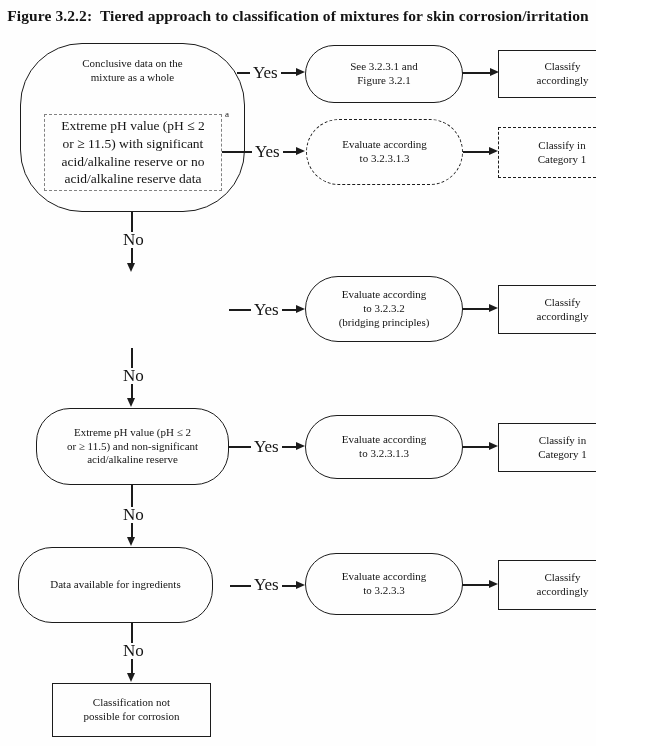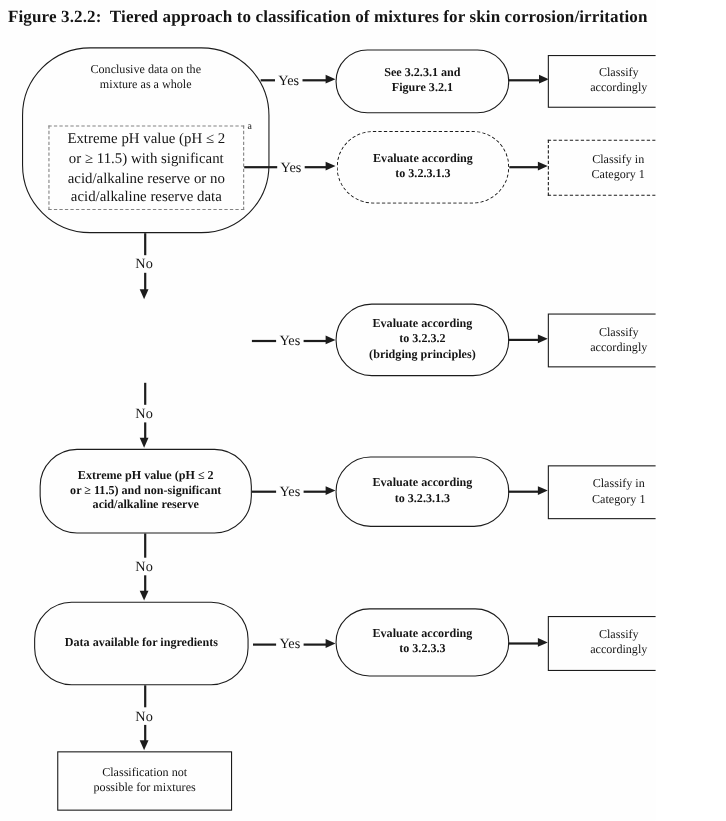--- a/index.html
+++ b/index.html
@@ -10,39 +10,39 @@
   }
   .title {
     position:absolute; top:7px; left:0; right:0; text-align:center;
     font-weight:bold; font-size:15.5px; white-space:pre; letter-spacing:0.1px;
   }
   .node {
     position:absolute; display:flex; align-items:center; justify-content:center;
     text-align:center; font-size:11px; line-height:1.26; background:#fefefe;
   }
   .node span { white-space:pre-line; display:block; }
-  .stadium { border:1.5px solid #1c1c1c; border-radius:34px;font-weight:bold; }
+  .stadium { border:1.5px solid #1c1c1c; border-radius:34px; }
   .bigshape { position:absolute; border:1.5px solid #1c1c1c; border-radius:62px; background:#fefefe; }
   .rect { border:1.5px solid #1c1c1c; }
   .dashed { border-style:dashed; }
   .graydash {
     position:absolute; border:1.5px dashed #828282; display:flex;
     align-items:center; justify-content:center; text-align:center;
     font-size:13.5px; line-height:1.3;
   }
   .sup { position:absolute; font-size:9px; }
   .hline { position:absolute; height:1.5px; background:#1c1c1c; }
   .vline { position:absolute; width:1.5px; background:#1c1c1c; }
   .ah-r { position:absolute; width:0; height:0;
     border-top:4.5px solid transparent; border-bottom:4.5px solid transparent;
     border-left:9px solid #1c1c1c; }
   .ah-d { position:absolute; width:0; height:0;
     border-left:4.5px solid transparent; border-right:4.5px solid transparent;
     border-top:9px solid #1c1c1c; }
-  .lbl { position:absolute; background:#fefefe; padding:0 3px; font-size:13px; line-height:16px; }
+  .lbl { position:absolute; background:#fefefe; padding:0 3px; font-size:17px; line-height:16px; }
 </style>
 </head>
 <body>
 
 <div class="canvas">
 
   <div class="title">Figure 3.2.2:  Tiered approach to classification of mixtures for skin corrosion/irritation</div>
 
   <div class="bigshape" style="left:20px; top:43px; width:225px; height:169px;">
     <div class="node" style="left:0; right:0; top:13px; background:transparent;">
@@ -139,21 +139,21 @@
 
   <div class="node rect" style="left:498px; top:423px; width:129px; height:49px;">
     <span>Classify in
 Category 1</span>
   </div>
 
   <div class="vline" style="left:131px; top:485px; height:53px;"></div>
   <div class="ah-d" style="left:127px; top:537px;"></div>
   <div class="lbl" style="left:120px; top:507px;">No</div>
 
-  <div class="node stadium" style="left:31px; top:547px; width:195px; height:76px;">
+  <div class="node stadium" style="left:18px; top:547px; width:195px; height:76px;">
     <span>Data available for ingredients</span>
   </div>
 
   <div class="hline" style="left:230px; top:585px; width:67px;"></div>
   <div class="ah-r" style="left:296px; top:581px;"></div>
   <div class="lbl" style="left:251px; top:577px;">Yes</div>
 
   <div class="node stadium" style="left:305px; top:553px; width:158px; height:62px;">
     <span>Evaluate according
 to 3.2.3.3</span>
@@ -166,16 +166,16 @@
     <span>Classify
 accordingly</span>
   </div>
 
   <div class="vline" style="left:131px; top:623px; height:51px;"></div>
   <div class="ah-d" style="left:127px; top:673px;"></div>
   <div class="lbl" style="left:120px; top:643px;">No</div>
 
   <div class="node rect" style="left:52px; top:683px; width:159px; height:54px;">
     <span>Classification not
-possible for mixtures</span>
+possible for corrosion</span>
   </div>
 
 </div>
 
 </body></html>

